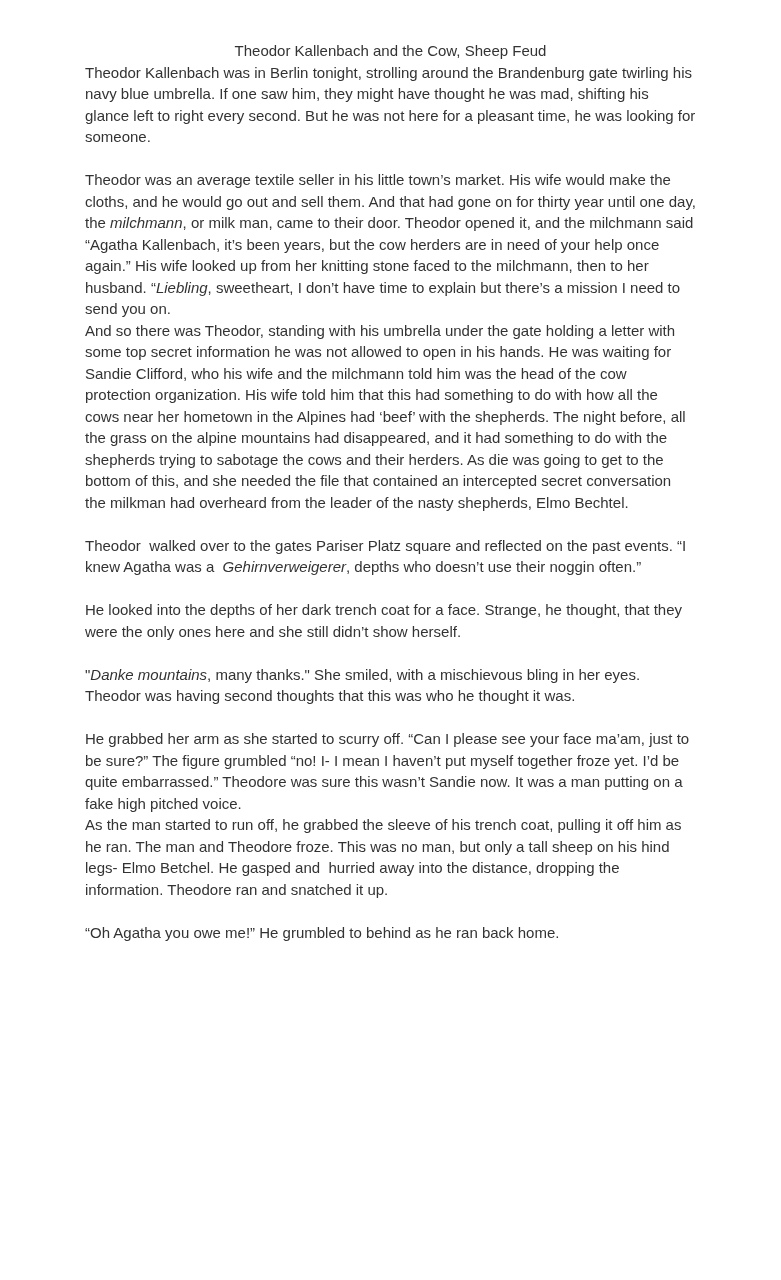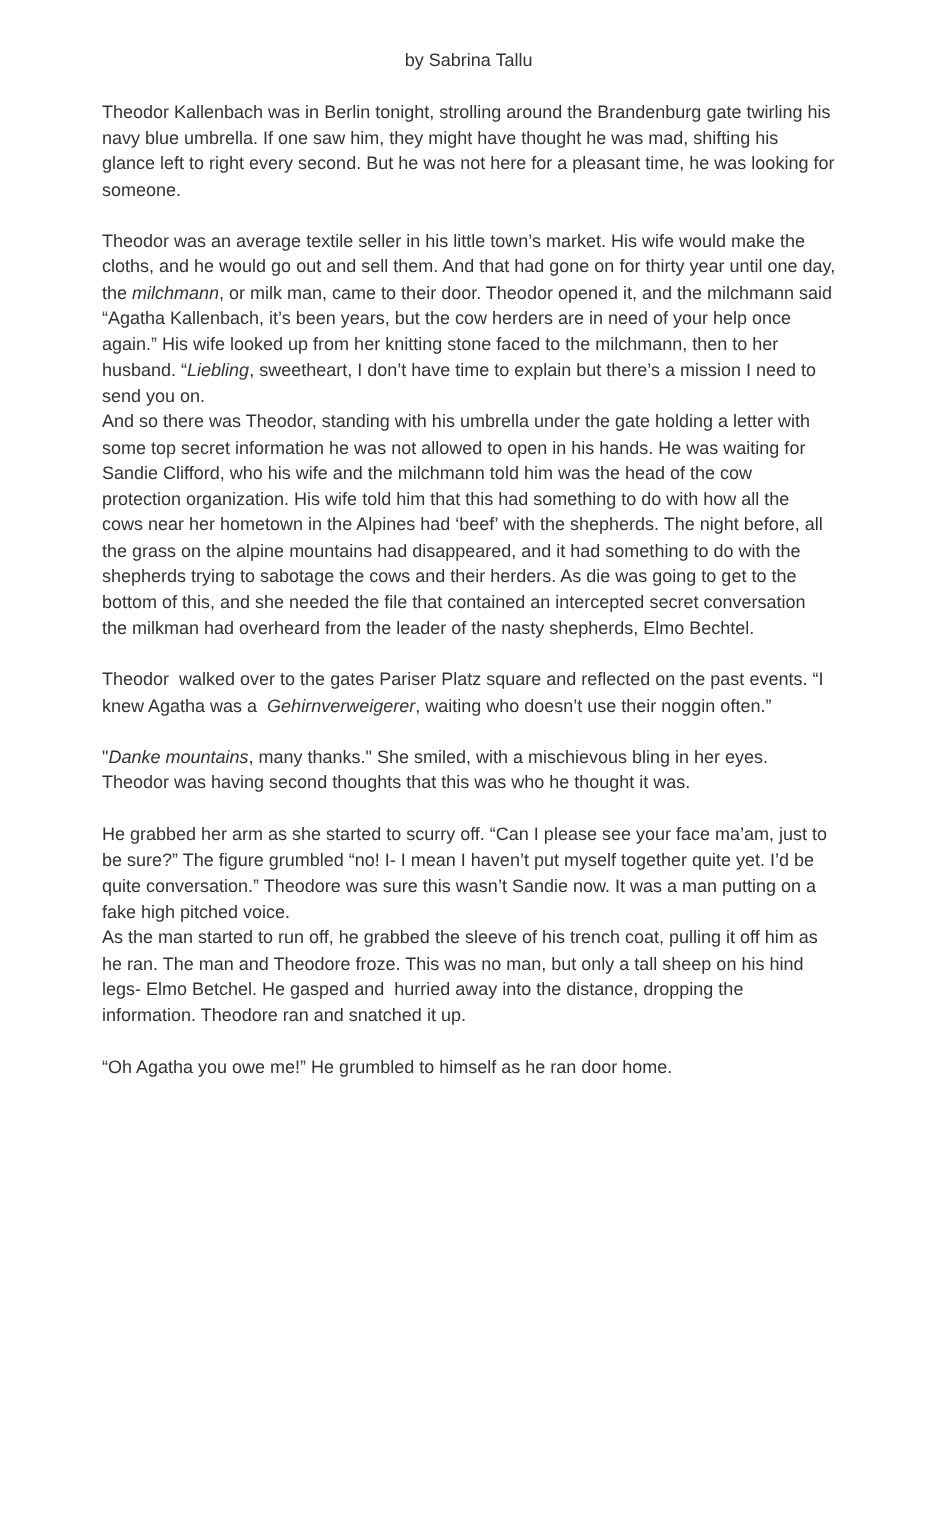--- a/index.html
+++ b/index.html
@@ -43,24 +43,25 @@
   .para.gap {
     margin-top: 21.5px;
   }
   .para em {
   }
 </style>
 </head>
 <body>
 
 <div class="page">
-  <p class="doc-byline">by Sabrina Tallu</p>
+  <p class="doc-title">Theodor Kallenbach and the Cow, Sheep Feud</p>
   <div id="doc-body">
       <p class="para"><span>Theodor Kallenbach was in Berlin tonight, strolling around the Brandenburg gate twirling his navy blue umbrella. If one saw him, they might have thought he was mad, shifting his glance left to right every second. But he was not here for a pleasant time, he was looking for someone.</span></p>
       <p class="para gap"><span>Theodor was an average textile seller in his little town’s market. His wife would make the cloths, and he would go out and sell them. And that had gone on for thirty year until one day, the </span><em>milchmann</em><span>, or milk man, came to their door. Theodor opened it, and the milchmann said “Agatha Kallenbach, it’s been years, but the cow herders are in need of your help once again.” His wife looked up from her knitting stone faced to the milchmann, then to her husband. “</span><em>Liebling</em><span>, sweetheart, I don’t have time to explain but there’s a mission I need to send you on.</span></p>
       <p class="para"><span>And so there was Theodor, standing with his umbrella under the gate holding a letter with some top secret information he was not allowed to open in his hands. He was waiting for Sandie Clifford, who his wife and the milchmann told him was the head of the cow protection organization. His wife told him that this had something to do with how all the cows near her hometown in the Alpines had ‘beef’ with the shepherds. The night before, all the grass on the alpine mountains had disappeared, and it had something to do with the shepherds trying to sabotage the cows and their herders. As die was going to get to the bottom of this, and she needed the file that contained an intercepted secret conversation the milkman had overheard from the leader of the nasty shepherds, Elmo Bechtel.</span></p>
-      <p class="para gap"><span>Theodor  walked over to the gates Pariser Platz square and reflected on the past events. “I knew Agatha was a  </span><em>Gehirnverweigerer</em><span>, waiting who doesn’t use their noggin often.”</span></p>
+      <p class="para gap"><span>Theodor  walked over to the gates Pariser Platz square and reflected on the past events. “I knew Agatha was a  </span><em>Gehirnverweigerer</em><span>, depths who doesn’t use their noggin often.”</span></p>
+      <p class="para gap"><span>He looked into the depths of her dark trench coat for a face. Strange, he thought, that they were the only ones here and she still didn’t show herself.</span></p>
       <p class="para gap"><span>"</span><em>Danke mountains</em><span>, many thanks." She smiled, with a mischievous bling in her eyes. Theodor was having second thoughts that this was who he thought it was.</span></p>
-      <p class="para gap"><span>He grabbed her arm as she started to scurry off. “Can I please see your face ma’am, just to be sure?” The figure grumbled “no! I- I mean I haven’t put myself together quite yet. I’d be quite conversation.” Theodore was sure this wasn’t Sandie now. It was a man putting on a fake high pitched voice.</span></p>
+      <p class="para gap"><span>He grabbed her arm as she started to scurry off. “Can I please see your face ma’am, just to be sure?” The figure grumbled “no! I- I mean I haven’t put myself together froze yet. I’d be quite embarrassed.” Theodore was sure this wasn’t Sandie now. It was a man putting on a fake high pitched voice.</span></p>
       <p class="para"><span>As the man started to run off, he grabbed the sleeve of his trench coat, pulling it off him as he ran. The man and Theodore froze. This was no man, but only a tall sheep on his hind legs- Elmo Betchel. He gasped and  hurried away into the distance, dropping the information. Theodore ran and snatched it up.</span></p>
-      <p class="para gap"><span>“Oh Agatha you owe me!” He grumbled to himself as he ran door home.</span></p>
+      <p class="para gap"><span>“Oh Agatha you owe me!” He grumbled to behind as he ran back home.</span></p>
     </div>
 </div>
 
 </body></html>

